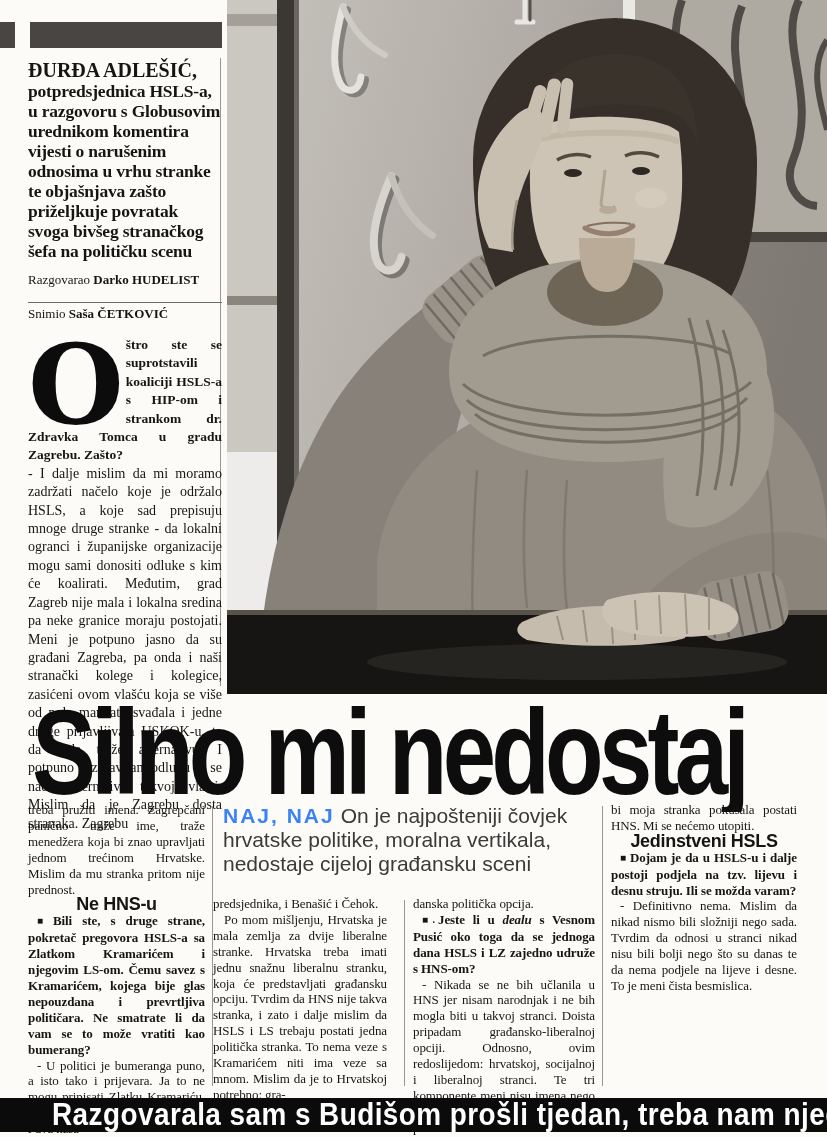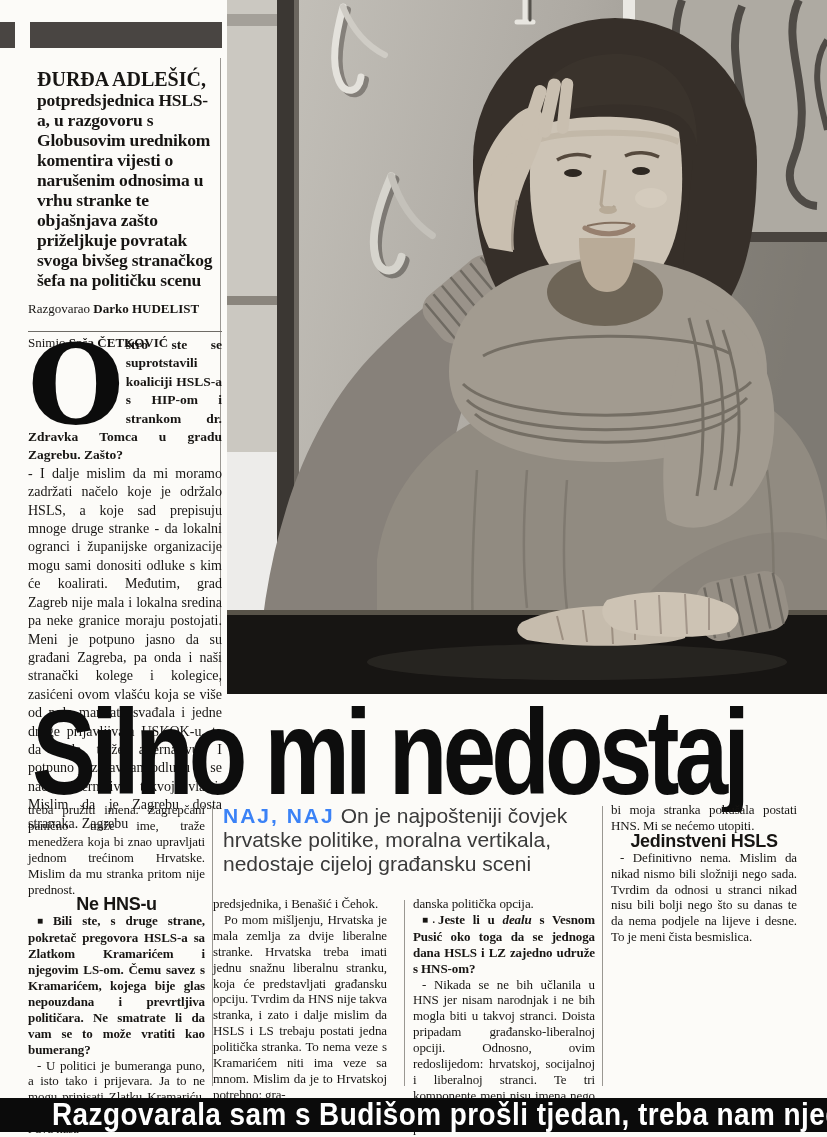--- a/index.html
+++ b/index.html
@@ -9,21 +9,21 @@
   .accent-square{position:absolute;left:0;top:22px;width:15px;height:26px;background:#494542;}
   .accent-bar{position:absolute;left:30px;top:22px;width:192px;height:26px;background:#494542;}
   
   .vrule{position:absolute;width:1px;background:#9a9792;}
   .vrule-top{left:220px;top:58px;height:628px;}
   .vr1{left:212px;top:806px;height:280px;}
   .vr2{left:404px;top:900px;height:186px;}
   .vr3{left:602px;top:806px;height:280px;}
   
   .intro{position:absolute;left:28px;top:60px;width:194px;}
-  .intro-p{margin:9px;font-weight:bold;font-size:17.5px;line-height:20px;letter-spacing:-0.2px;font-family:Liberation Serif, serif;}
+  .intro-p{margin:0;font-weight:bold;font-size:17.5px;line-height:20px;letter-spacing:-0.2px;font-family:Liberation Serif, serif;}
   .intro-name{font-size:20px;letter-spacing:0;}
   .credits{margin-top:10px;font-size:13px;line-height:17px;}
   .credit-line.first{border-bottom:1px solid #6e6b66;padding-bottom:14px;margin-bottom:2px;}
   .cb{font-weight:bold;}
   
   .lead{position:absolute;left:28px;top:336px;width:194px;}
   .dropcap{float:left;font-family:"DejaVu Serif",serif;font-weight:bold;font-size:110px;
            line-height:0.78;margin:6px 7px 0 0;letter-spacing:-5px;color:#0c0c0c;}
   .lead-q{margin:0;font-weight:bold;font-size:13.5px;line-height:18.4px;text-align:justify;}
   .lead-a{margin:0;font-size:14px;line-height:18.4px;text-align:justify;}
@@ -222,20 +222,21 @@
 
   <div class="bcol c3">
     <p>danska politička opcija.</p>
     <p class="q"><span class="bullet">■.</span><span>Jeste li u </span><span class="ital">dealu</span><span> s Vesnom Pusić oko toga da se jednoga dana HSLS i LZ zajedno udruže s HNS-om?</span></p>
     <p class="a">- Nikada se ne bih učlanila u HNS jer nisam narodnjak i ne bih mogla biti u takvoj stranci. Doista pripadam građansko-liberalnoj opciji. Odnosno, ovim redoslijedom: hrvatskoj, socijalnoj i liberalnoj stranci. Te tri komponente meni nisu imena nego i dio programa, i oštro bih se protivila kad</p>
   </div>
 
   <div class="bcol c4">
     <p>bi moja stranka pokušala postati HNS. Mi se nećemo utopiti.</p>
     <p class="subhead">Jedinstveni HSLS</p>
+    <p class="q"><span class="bullet">■</span><span>Dojam je da u HSLS-u i dalje postoji podjela na tzv. lijevu i desnu struju. Ili se možda varam?</span></p>
     <p class="a">- Definitivno nema. Mislim da nikad nismo bili složniji nego sada. Tvrdim da odnosi u stranci nikad nisu bili bolji nego što su danas te da nema podjele na lijeve i desne. To je meni čista besmislica.</p>
   </div>
 
   <div class="banner">
     <span class="banner-text">Razgovarala sam s Budišom prošli tjedan, treba nam njeg</span>
   </div>
 
 </div>
 
 </body></html>

